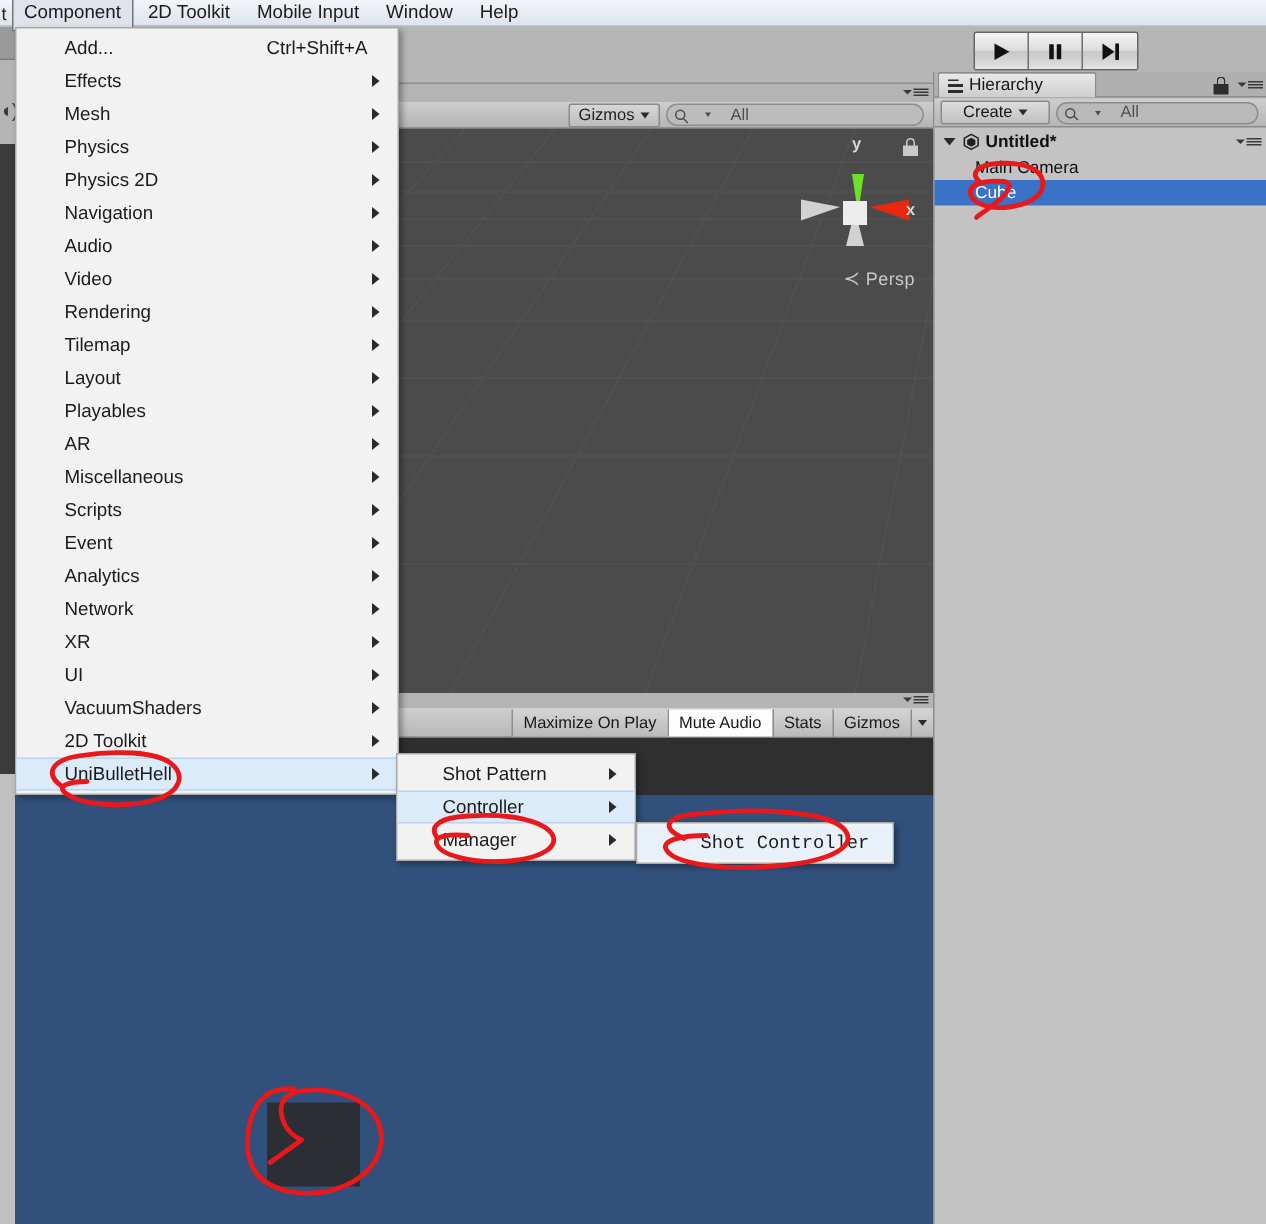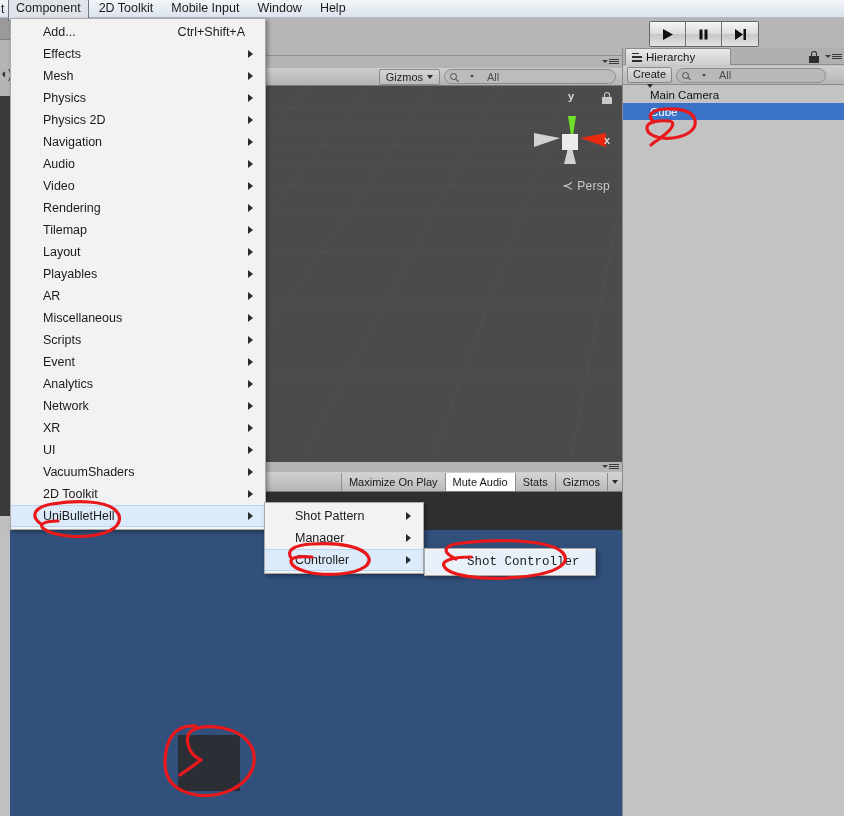--- a/index.html
+++ b/index.html
@@ -146,24 +146,24 @@
   .listicon { width:10px; height:9px; display:flex; flex-direction:column; justify-content:space-between;}
   .listicon i { display:block; height:1.5px; background:#2d2d2d; width:10px;}
   .listicon i:first-child{width:7px;}
   #hiertoolbar {
     position:absolute; left:0; top:18px; width:222px; height:19px;
     background:linear-gradient(to bottom,#cdcdcd,#b6b6b6);
     border-bottom:1px solid #8b8b8b;
     display:flex; align-items:center; padding-left:4px; gap:4px;
   }
   .create-btn {
-    height:16px; padding:0 5px; font-size:11px; color:#161616;
+    height:16px; padding:0 14px; font-size:11px; color:#161616;
     background:linear-gradient(to bottom,#dcdcdc,#c1c1c1);
     border:1px solid #8a8a8a; border-radius:2px;
-    display:flex;align-items:center;gap:4px;flex-direction:column;
+    display:flex;align-items:center;gap:4px;
   }
   #hierrows { position:absolute; left:0; top:38px; width:222px; bottom:0;}
   .hrow { height:17px; display:flex; align-items:center; font-size:11.5px; color:#101010; padding-left:6px; gap:4px;}
   .hrow.scene { font-weight:bold; }
   .hrow.sel { background:#3a72c8; color:#fff; }
   .tri { width:0;height:0;border-left:4px solid transparent;border-right:4px solid transparent;border-top:5px solid #2b2b2b; margin-right:1px;}
   .unitylogo { width:11px;height:11px;}
   .hrow-menu { margin-left:auto; margin-right:5px; }
 
   
@@ -357,20 +357,36 @@
       <span>Create</span>
       <span style="width:0;height:0;border-left:3px solid transparent;border-right:3px solid transparent;border-top:4px solid #2c2c2c;"></span>
     </div>
     <div class="search-pill" style="width:150px;background:#b9b9b9;">
       <span class="mag"></span>
       <span class="car"></span>
       <span>All</span>
     </div>
   </div>
   <div id="hierrows">
+    <div class="hrow scene">
+      <span class="tri"></span>
+      <svg class="unitylogo" viewBox="0 0 12 12">
+        <polygon points="6,0.6 11,3.4 11,8.8 6,11.5 1,8.8 1,3.4" fill="none" stroke="#1f1f1f" stroke-width="1.1"></polygon>
+        <polygon points="6,3 9,4.7 9,8 6,9.6 3,8 3,4.7" fill="#1f1f1f"></polygon>
+      </svg>
+      <span>Untitled*</span>
+      <span class="hrow-menu hamb" style="position:relative;right:auto;top:auto;">
+        <span class="car"></span>
+        <span class="lines">
+            <i></i>
+            <i></i>
+            <i></i>
+          </span>
+      </span>
+    </div>
     <div class="hrow" style="padding-left:27px;">
       <span>Main Camera</span>
     </div>
     <div class="hrow sel" style="padding-left:27px;">
       <span>Cube</span>
     </div>
   </div>
 </div>
 
 <div id="menubar">
@@ -475,26 +491,26 @@
       <span>UniBulletHell</span>
       <span class="arw"></span>
     </div>
 </div>
 
 <div class="menu" id="menu-ubh">
   <div class="row">
       <span>Shot Pattern</span>
       <span class="arw"></span>
     </div>
-  <div class="row">
-      <span>Manager</span>
-      <span class="arw"></span>
-    </div>
   <div class="row hl">
       <span>Controller</span>
+      <span class="arw"></span>
+    </div>
+  <div class="row">
+      <span>Manager</span>
       <span class="arw"></span>
     </div>
 </div>
 
 <div class="menu" id="menu-controller">
   <div class="row sel2">
       <span>Shot Controller</span>
     </div>
 </div>
 

